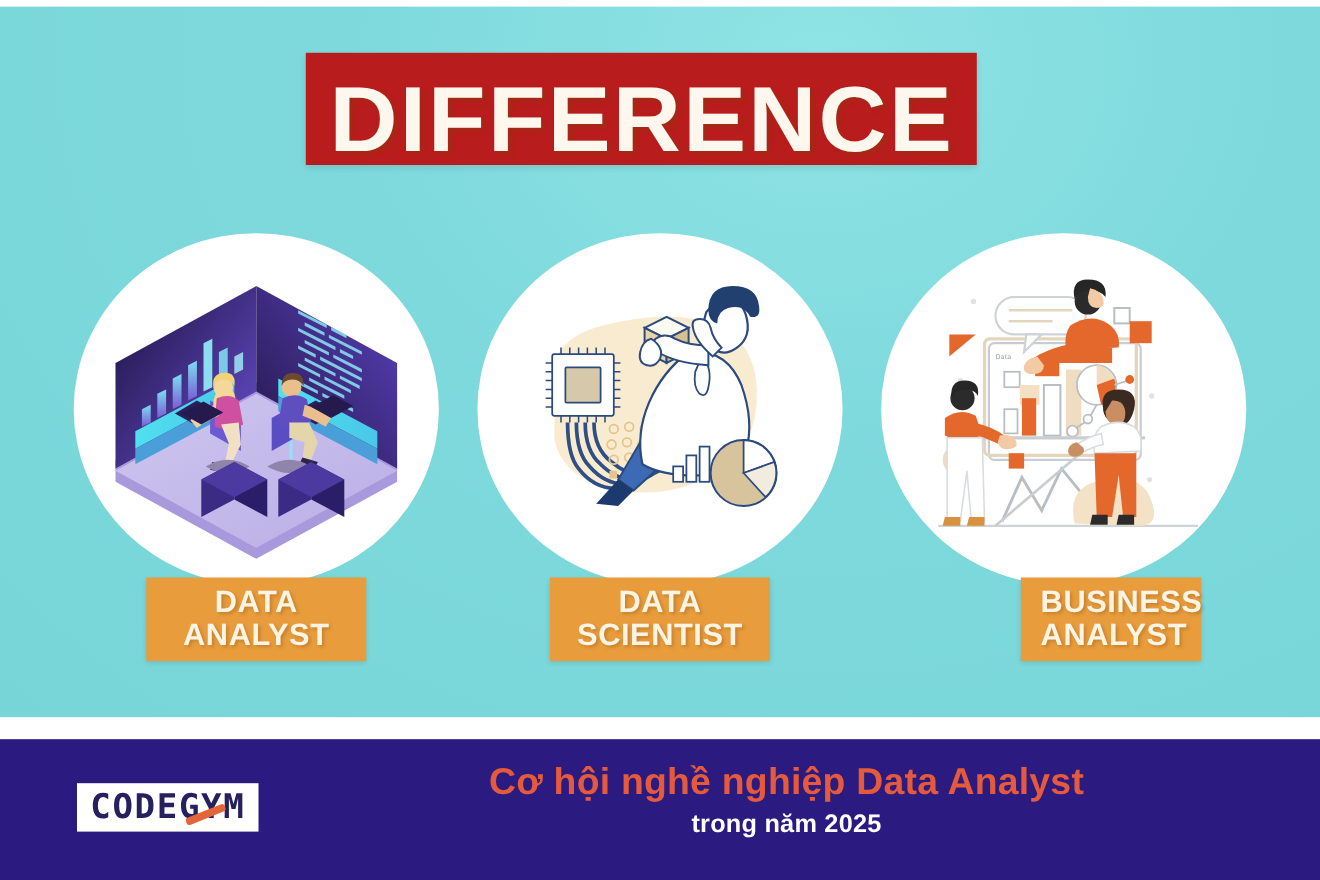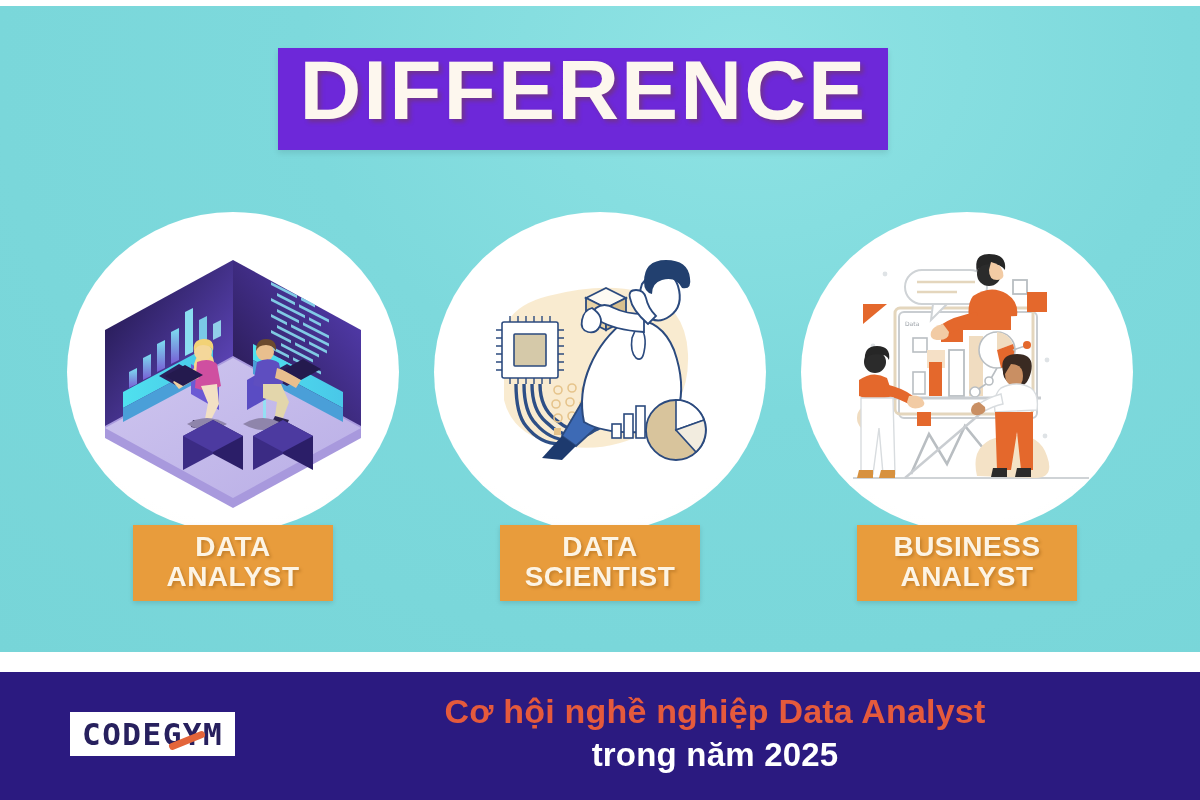--- a/index.html
+++ b/index.html
@@ -27,23 +27,23 @@
     position: absolute;
     left: 0; top: 652px;
     width: 1200px; height: 21px;
     background: #ffffff;
   }
   
   .title-banner {
     position: absolute;
     left: 278px; top: 48px;
     width: 610px; height: 102px;
-    background: #6d28d9;
+    background: #b91c1c;
     box-shadow: 0 3px 6px rgba(0,0,0,0.10);
-    display: flex; align-items: flex-start; justify-content: center;
+    display: flex; align-items: flex-end; justify-content: center;
   }
   .title-text {
     font-size: 84px;
     font-weight: bold;
     letter-spacing: 2px;
     color: #fdf7ee;
     text-shadow: 3px 3px 4px rgba(120,70,10,0.35);
     line-height: 1;
     white-space: nowrap;
     transform: scaleX(1.02);
@@ -83,21 +83,21 @@
     font-size: 28px;
     font-weight: bold;
     letter-spacing: 0.5px;
     color: #fdf4e4;
     text-shadow: 2px 2px 3px rgba(120,70,10,0.30);
     line-height: 1.08;
     white-space: nowrap;
   }
   .b1 { width: 200px; }
   .b2 { width: 200px; }
-  .b3 { width: 220px; }
+  .b3 { width: 164px; margin-left: 43px; }
   
   .footer {
     position: absolute;
     left: 0; top: 672px;
     width: 1200px; height: 128px;
     background: #2b1a80;
   }
   .logo-box {
     position: absolute;
     left: 70px; top: 712px;
@@ -131,21 +131,21 @@
   .copy-l1 {
     display: block;
     font-size: 34px;
     font-weight: bold;
     color: #e55a3c;
     line-height: 1.28;
     letter-spacing: 0.2px;
   }
   .copy-l2 {
     display: block;
-    font-size: 33px;
+    font-size: 23px;
     font-weight: bold;
     color: #ffffff;
     line-height: 1.28;
     letter-spacing: 0.2px;
   }
 </style>
 </head>
 <body>
 
 <div id="poster">

